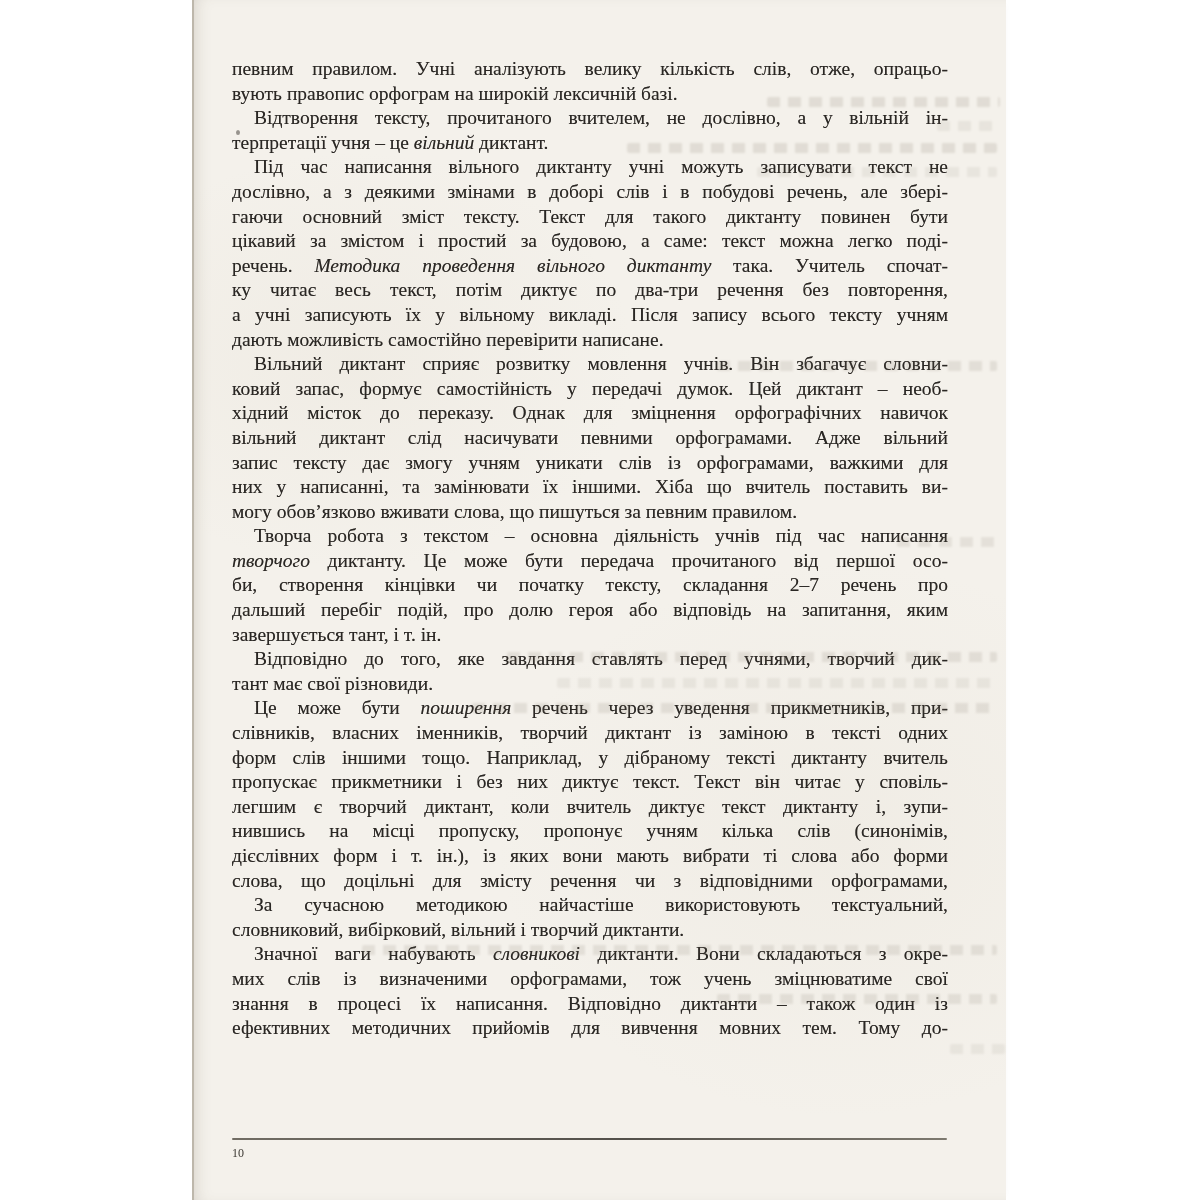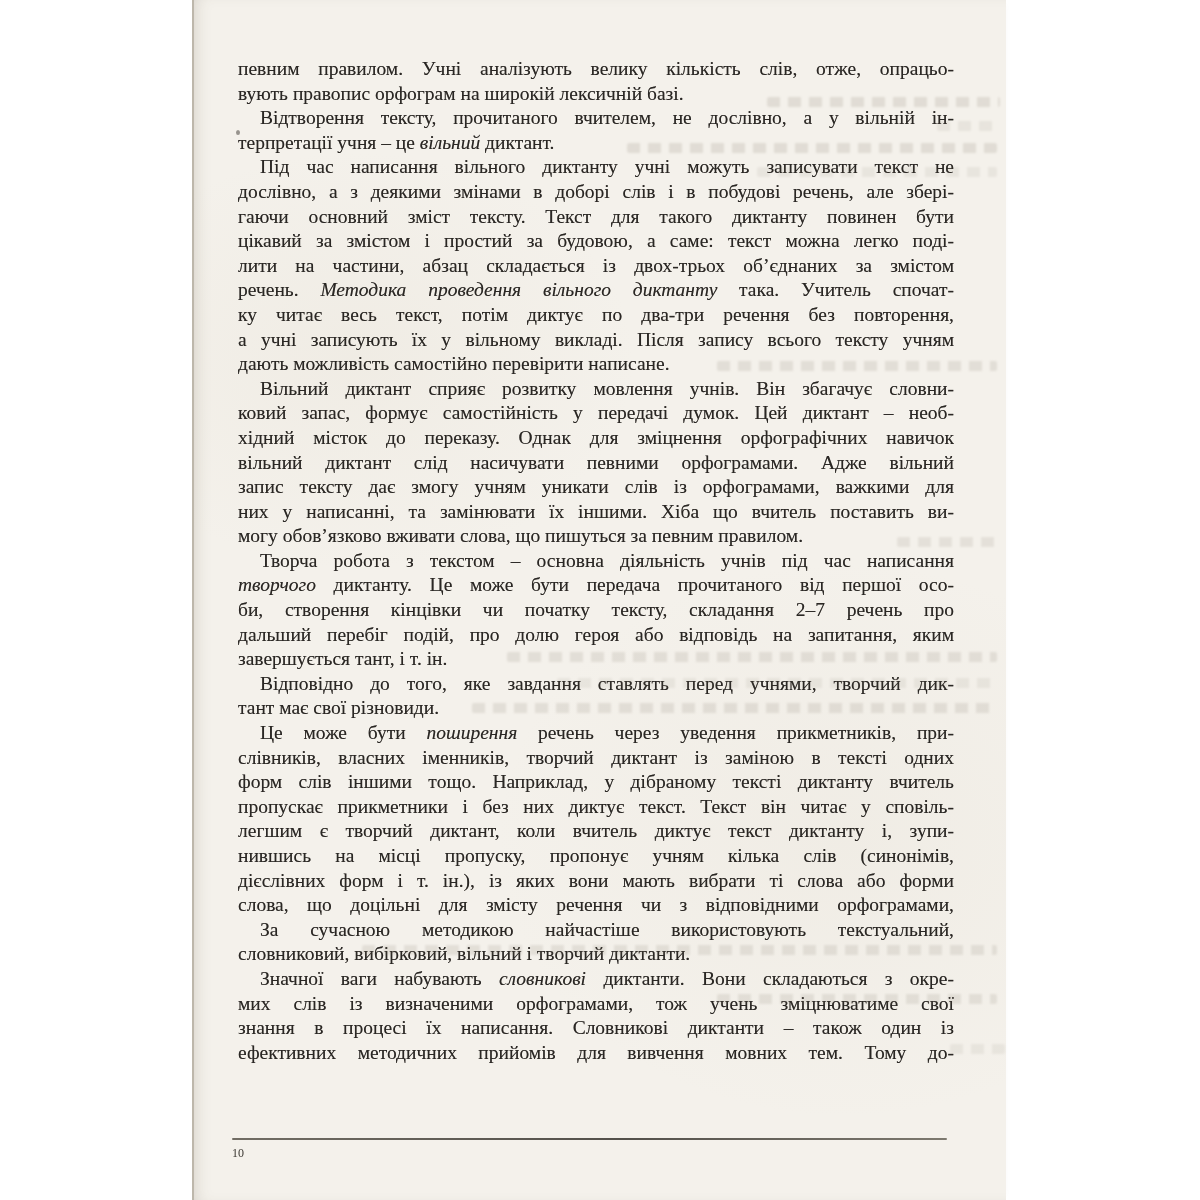--- a/index.html
+++ b/index.html
@@ -22,21 +22,20 @@
     box-shadow: inset 10px 0 18px -12px rgba(90,80,60,0.28), 4px 0 8px -6px rgba(0,0,0,0.05);
   }
   .textblock {
     position: absolute;
     left: 38px; top: 57px;
     width: 716px;
     font-size: 19.5px;
     line-height: 24.6px;
     color: #2a2724;
     text-shadow: 0 0 0.5px rgba(40,35,30,0.45);
-    margin-left: 6px;
   }
   .line { text-align: justify; text-align-last: justify; }
   .line.last { text-align-last: left; }
   .line.indent { text-indent: 22px; font-family: Liberation Serif, serif; }
   .run.italic { font-style: italic; }
   .footer-rule {
     position: absolute;
     left: 38px; top: 1138px;
     width: 715px; height: 2px;
     background: linear-gradient(90deg, #716d64, #53504a 55%, #7d796f);
@@ -72,21 +71,20 @@
 <div class="paper">
   <div class="textblock">
       <div class="line"><span class="run">певним правилом. Учні аналізують велику кількість слів, отже, опрацьо-</span></div>
       <div class="line last"><span class="run">вують правопис орфограм на широкій лексичній базі.</span></div>
       <div class="line indent"><span class="run">Відтворення тексту, прочитаного вчителем, не дослівно, а у вільній ін-</span></div>
       <div class="line last"><span class="run">терпретації учня – це </span><span class="run italic">вільний</span><span class="run"> диктант.</span></div>
       <div class="line indent"><span class="run">Під час написання вільного диктанту учні можуть записувати текст не</span></div>
       <div class="line"><span class="run">дослівно, а з деякими змінами в доборі слів і в побудові речень, але збері-</span></div>
       <div class="line"><span class="run">гаючи основний зміст тексту. Текст для такого диктанту повинен бути</span></div>
       <div class="line"><span class="run">цікавий за змістом і простий за будовою, а саме: текст можна легко поді-</span></div>
-      <div class="line"><span class="run">лити на частини, абзац складається із двох-трьох об’єднаних за змістом</span></div>
       <div class="line"><span class="run">речень. </span><span class="run italic">Методика проведення вільного диктанту</span><span class="run"> така. Учитель спочат-</span></div>
       <div class="line"><span class="run">ку читає весь текст, потім диктує по два-три речення без повторення,</span></div>
       <div class="line"><span class="run">а учні записують їх у вільному викладі. Після запису всього тексту учням</span></div>
       <div class="line last"><span class="run">дають можливість самостійно перевірити написане.</span></div>
       <div class="line indent"><span class="run">Вільний диктант сприяє розвитку мовлення учнів. Він збагачує словни-</span></div>
       <div class="line"><span class="run">ковий запас, формує самостійність у передачі думок. Цей диктант – необ-</span></div>
       <div class="line"><span class="run">хідний місток до переказу. Однак для зміцнення орфографічних навичок</span></div>
       <div class="line"><span class="run">вільний диктант слід насичувати певними орфограмами. Адже вільний</span></div>
       <div class="line"><span class="run">запис тексту дає змогу учням уникати слів із орфограмами, важкими для</span></div>
       <div class="line"><span class="run">них у написанні, та замінювати їх іншими. Хіба що вчитель поставить ви-</span></div>
@@ -103,21 +101,21 @@
       <div class="line"><span class="run">форм слів іншими тощо. Наприклад, у дібраному тексті диктанту вчитель</span></div>
       <div class="line"><span class="run">пропускає прикметники і без них диктує текст. Текст він читає у сповіль-</span></div>
       <div class="line"><span class="run">легшим є творчий диктант, коли вчитель диктує текст диктанту і, зупи-</span></div>
       <div class="line"><span class="run">нившись на місці пропуску, пропонує учням кілька слів (синонімів,</span></div>
       <div class="line"><span class="run">дієслівних форм і т. ін.), із яких вони мають вибрати ті слова або форми</span></div>
       <div class="line"><span class="run">слова, що доцільні для змісту речення чи з відповідними орфограмами,</span></div>
       <div class="line indent"><span class="run">За сучасною методикою найчастіше використовують текстуальний,</span></div>
       <div class="line last"><span class="run">словниковий, вибірковий, вільний і творчий диктанти.</span></div>
       <div class="line indent"><span class="run">Значної ваги набувають </span><span class="run italic">словникові</span><span class="run"> диктанти. Вони складаються з окре-</span></div>
       <div class="line"><span class="run">мих слів із визначеними орфограмами, тож учень зміцнюватиме свої</span></div>
-      <div class="line"><span class="run">знання в процесі їх написання. Словникові диктанти – також один із</span></div>
+      <div class="line"><span class="run">знання в процесі їх написання. Відповідно диктанти – також один із</span></div>
       <div class="line"><span class="run">ефективних методичних прийомів для вивчення мовних тем. Тому до-</span></div>
     </div>
   <div class="footer-rule"></div>
   <div class="page-number">10</div>
 <div class="ghost" style="left: 573px; top: 97px; width: 233px; opacity: 0.28;"></div>
     <div class="ghost" style="left: 743px; top: 121px; width: 58px; opacity: 0.18;"></div>
     <div class="ghost" style="left: 433px; top: 143px; width: 370px; opacity: 0.28;"></div>
     <div class="ghost" style="left: 563px; top: 167px; width: 240px; opacity: 0.16;"></div>
     <div class="ghost" style="left: 523px; top: 361px; width: 280px; opacity: 0.26;"></div>
     <div class="ghost" style="left: 703px; top: 537px; width: 100px; opacity: 0.22;"></div>

